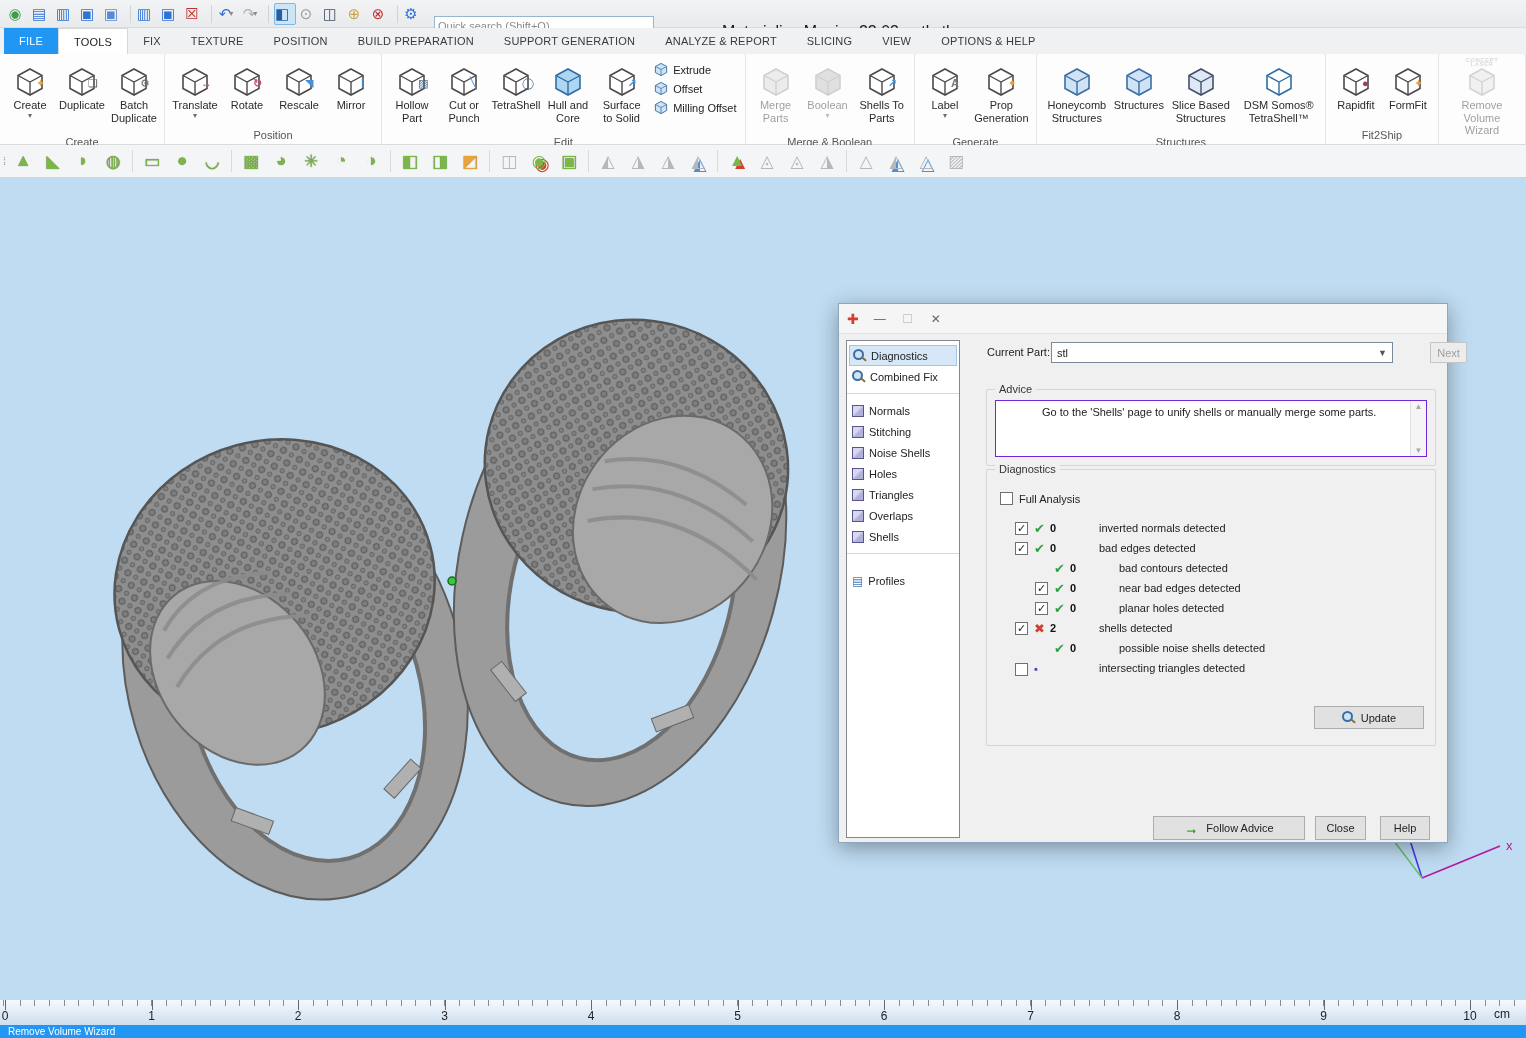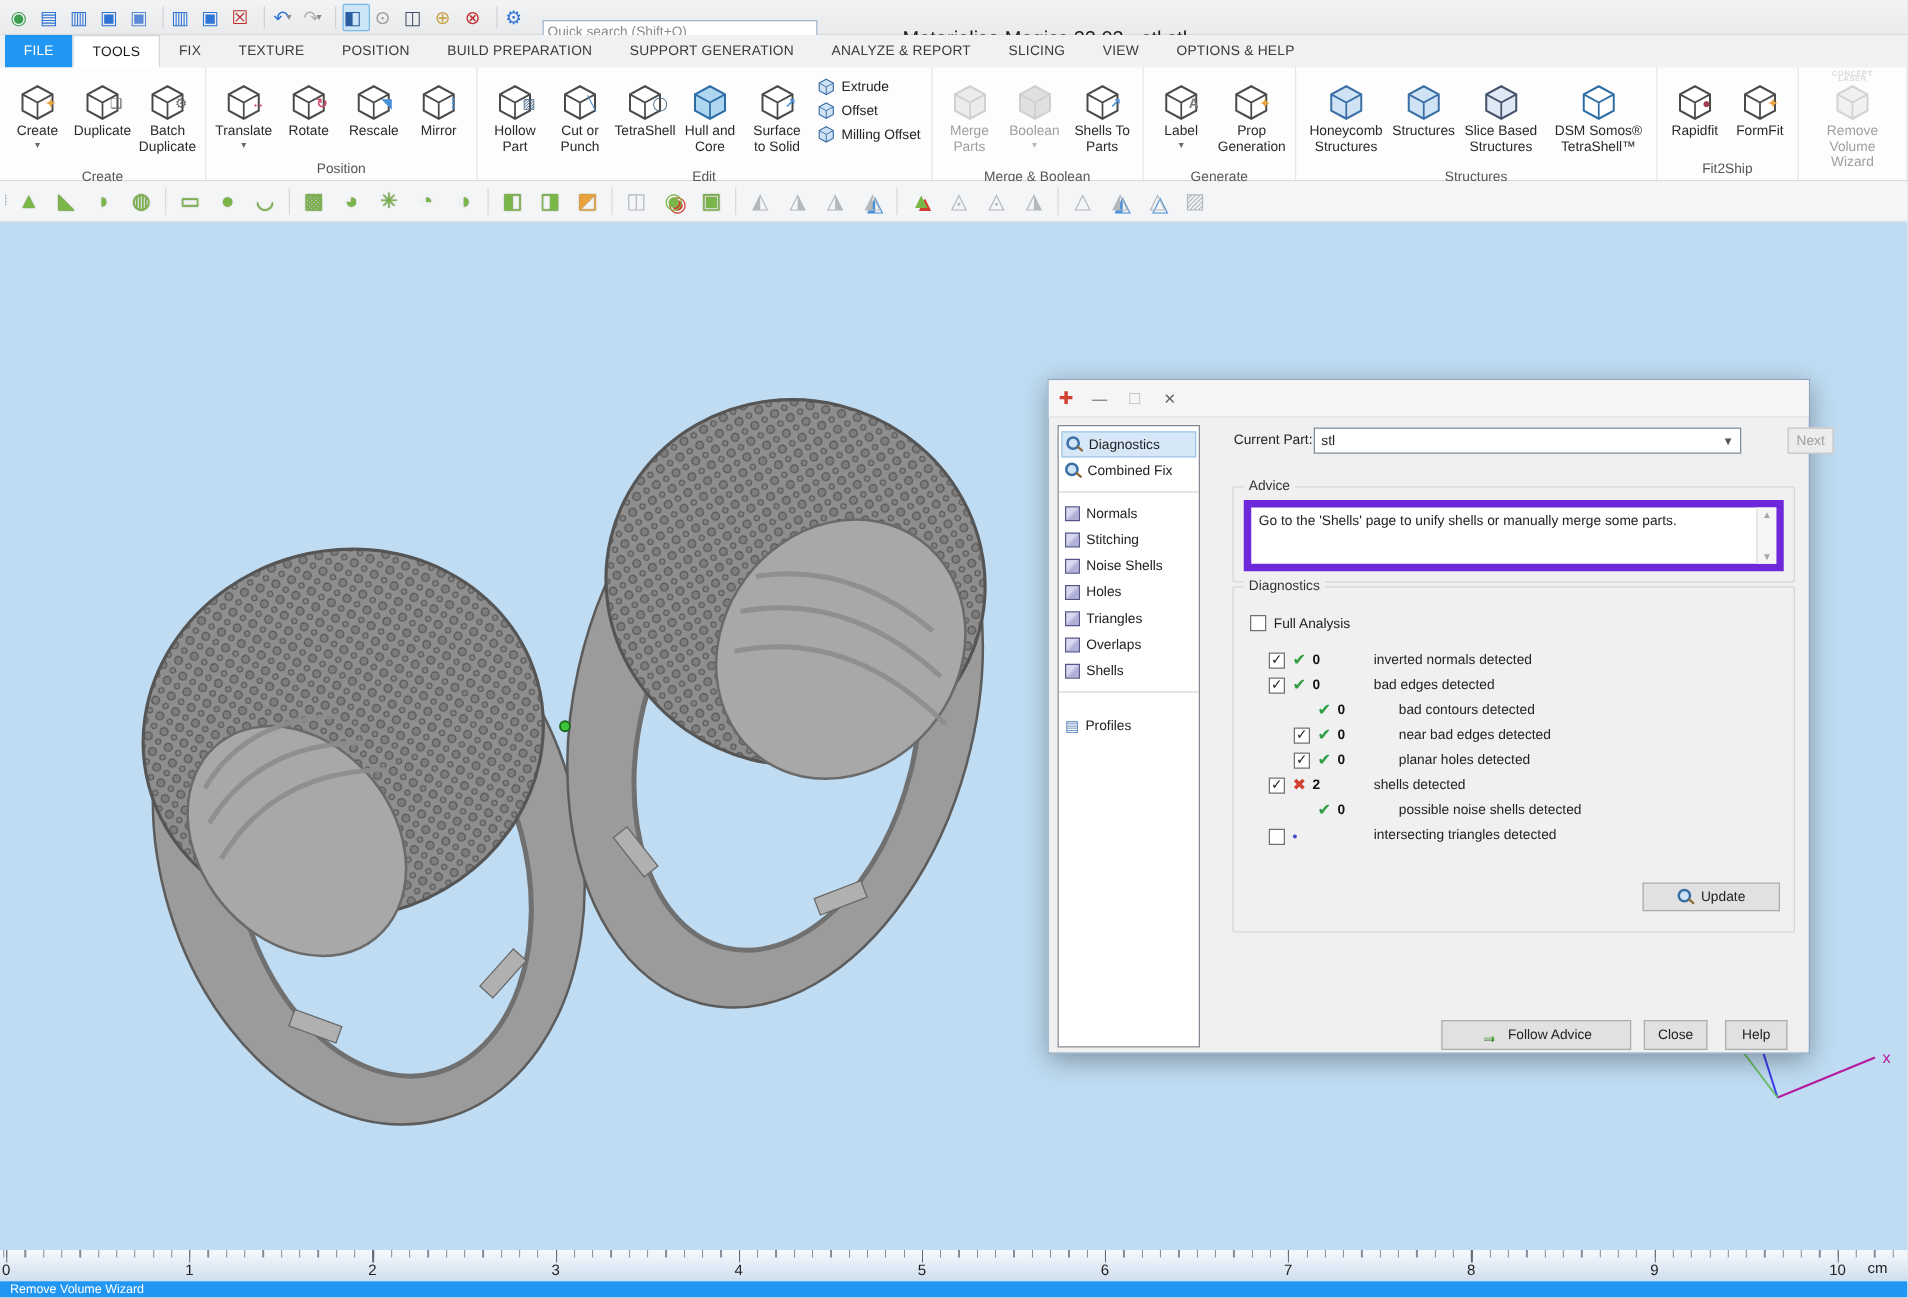--- a/index.html
+++ b/index.html
@@ -104,21 +104,21 @@
     display:flex; align-items:center; padding:0 5px; }
   .dlg-select .chev { margin-left:auto; color:#555; font-size:9px; }
   .btn { background:#e1e1e1; border:1px solid #adadad; display:inline-flex; align-items:center; justify-content:center;
     font-size:11px; color:#222; cursor:default; }
   .btn[data-state="disabled"] { color:#9f9f9f; background:#ececec; border-color:#c5c5c5;margin-left:24px; }
   .dlg-next { position:absolute; left:567px; top:38px; width:37px; height:21px; }
 
   .gbox { position:absolute; border:1px solid #d5d5d5; border-radius:2px; }
   .gtitle { position:absolute; top:-7px; left:8px; background:#f0f0f0; padding:0 4px; color:#333; }
   .g-advice { left:147px; top:85px; width:450px; height:77px; }
-  .advice-area { position:absolute; left:8px; top:10px; right:8px; bottom:8px; background:#fff; border:6px solid #6d28d9; display:flex; }
+  .advice-area { position:absolute; left:8px; top:10px; right:8px; bottom:8px; background:#fff; border:1px solid #6d28d9; display:flex;padding-left:40px; }
   .advice-text { flex:1; padding:5px 6px; color:#222; }
   .advice-scroll { width:16px; border-left:1px solid #e0e0e0; background:#f5f5f5; display:flex; flex-direction:column; justify-content:space-between; align-items:center; padding:1px 0; }
   .advice-scroll span { color:#a8a8a8; font-size:8px; }
 
   .g-diag { left:147px; top:165px; width:450px; height:277px; }
   .cb { width:13px; height:13px; border:1px solid #707070; background:#fff; display:inline-flex; align-items:center; justify-content:center;
     font-size:11px; line-height:1; color:#222; flex:none; }
   .full-analysis { position:absolute; left:13px; top:22px; display:flex; align-items:center; gap:6px; }
   .diag-items { position:absolute; left:28px; top:48px; right:8px; }
   .diag-row { display:flex; align-items:center; height:20px; }

